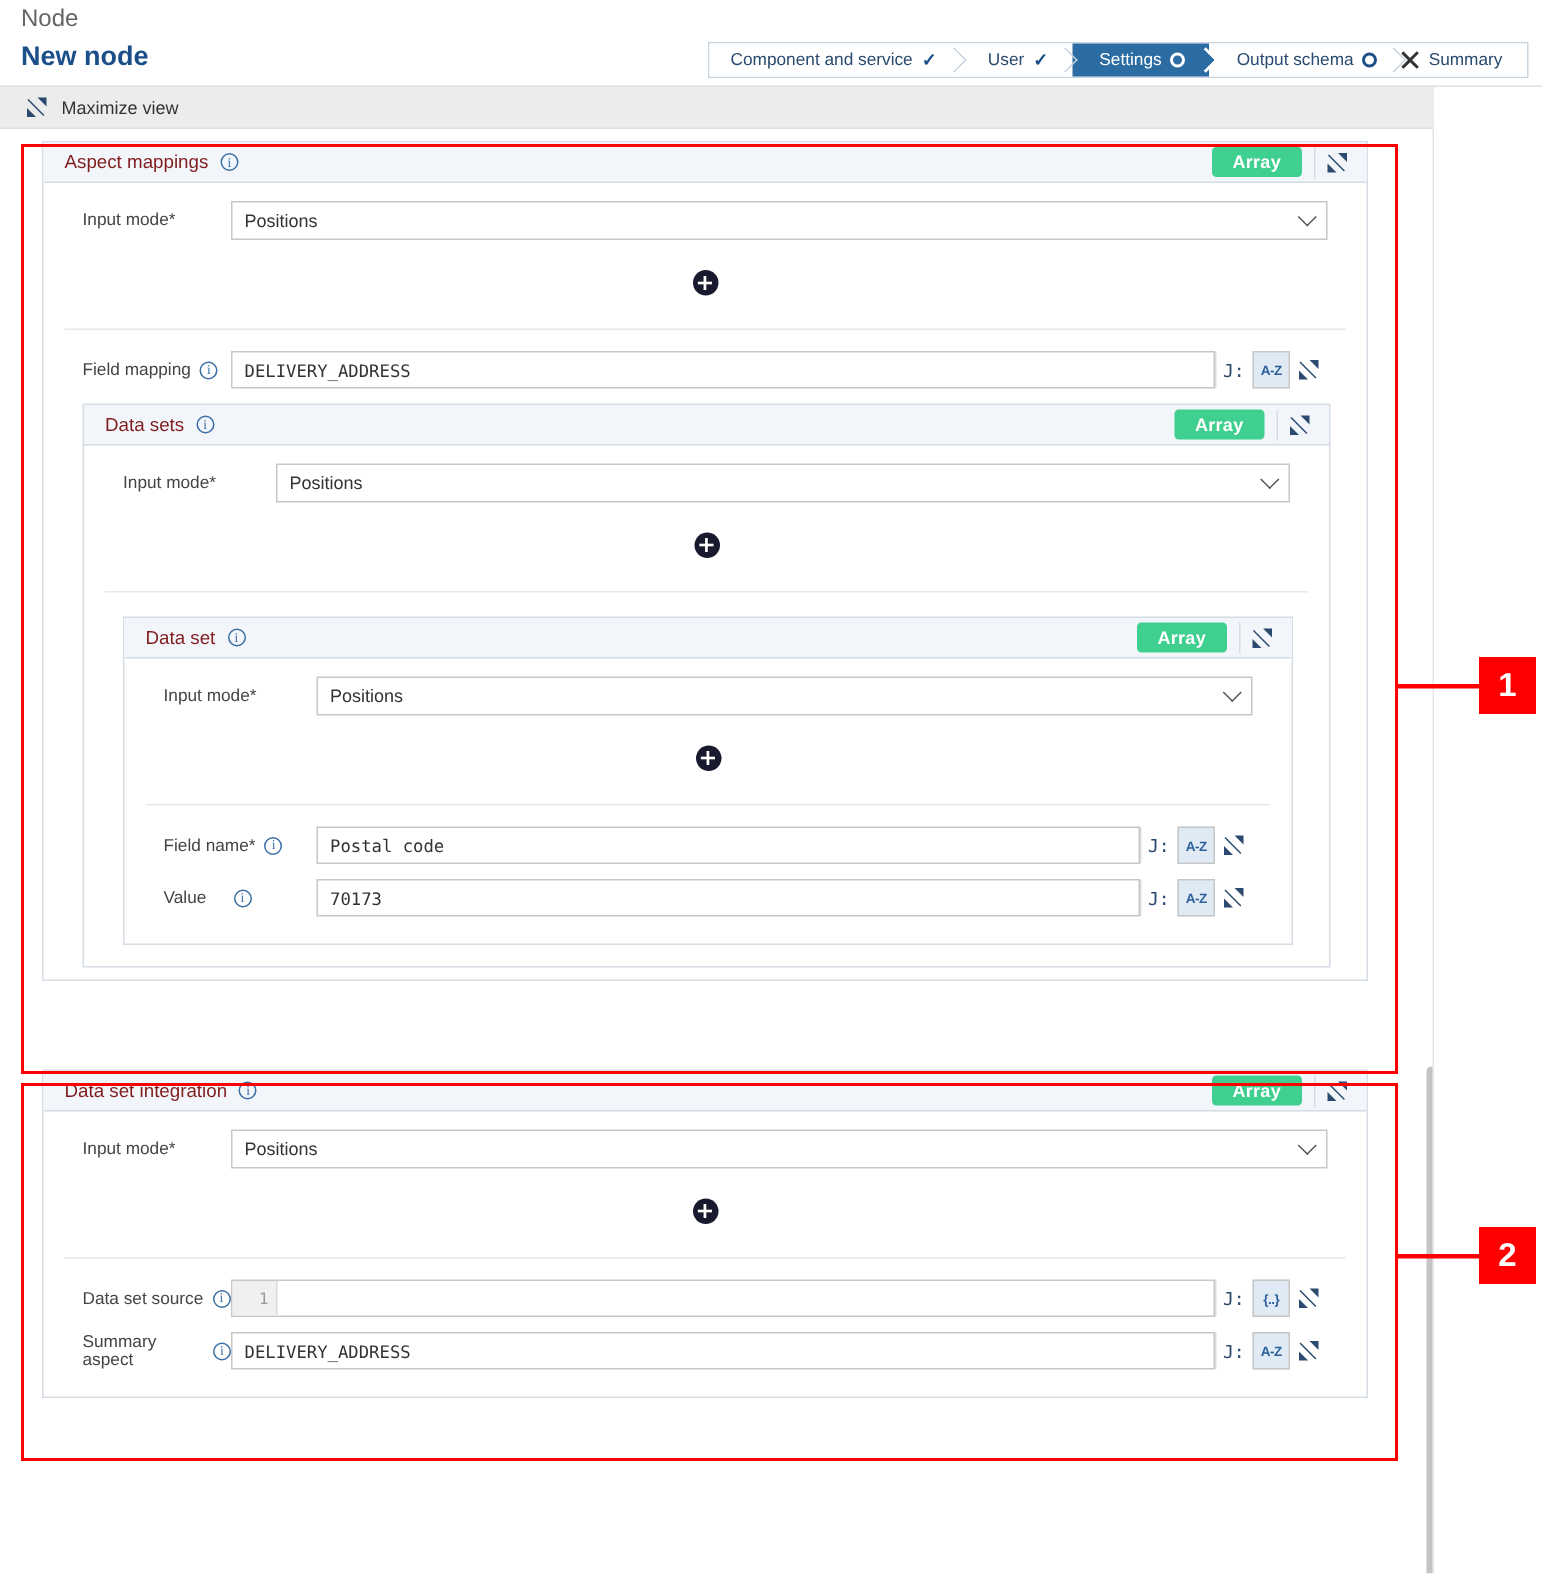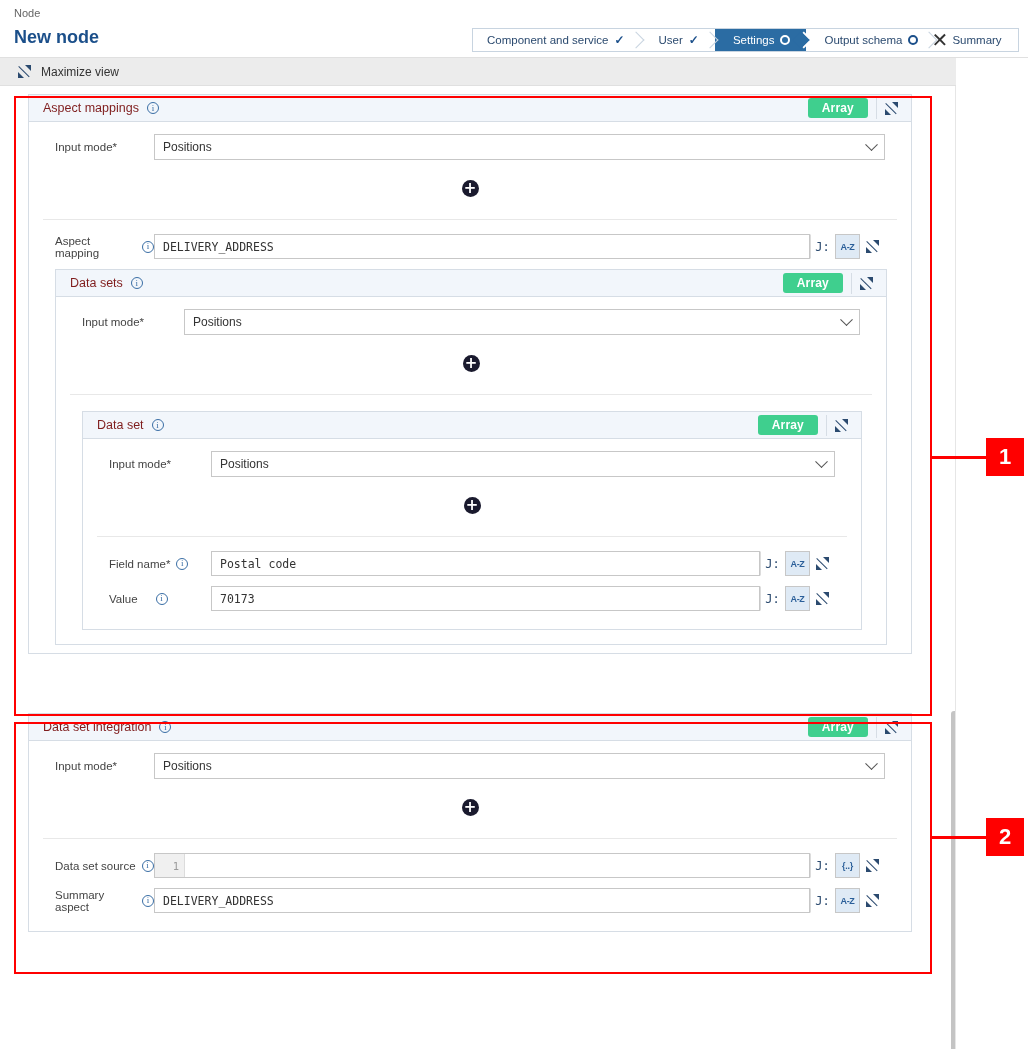--- a/index.html
+++ b/index.html
@@ -16,21 +16,21 @@
 
   
   .app-header {
     position: relative;
     height: 58px;
     background: #ffffff;
     border-bottom: 1px solid #e0e0e0;
     padding: 6px 0 0 14px;
   }
   .breadcrumb {
-    font-size: 11px;
+    font-size: 16px;
     color: #666666;
     line-height: 14px;
   }
   .page-title {
     font-size: 18px;
     font-weight: bold;
     color: #1b4f8a;
     line-height: 26px;
     margin-top: 4px;
   }
@@ -440,21 +440,21 @@
         </div>
       </div>
 
       <div class="add-wrap" style="padding:20px 0 22px 0;">
         <span class="add-btn">+</span>
       </div>
       <div class="divider" style="margin:0 14px;"></div>
 
       <div class="row" style="padding:14px 0 10px 0;">
         <span class="lbl" style="width:125px; padding-left:26px;">
-          <span>Aspect mapping</span>
+          <span>Field mapping</span>
           <span class="info-ico" style="margin-left:6px;">i</span>
         </span>
         <div class="field" style="margin-right:26px;">
           <div class="inp mono">
             <span>DELIVERY_ADDRESS</span>
           </div>
           <span class="btn-grp">
             <span class="sbtn sep">
                 <span class="jq-ico">J:</span>
               </span>

